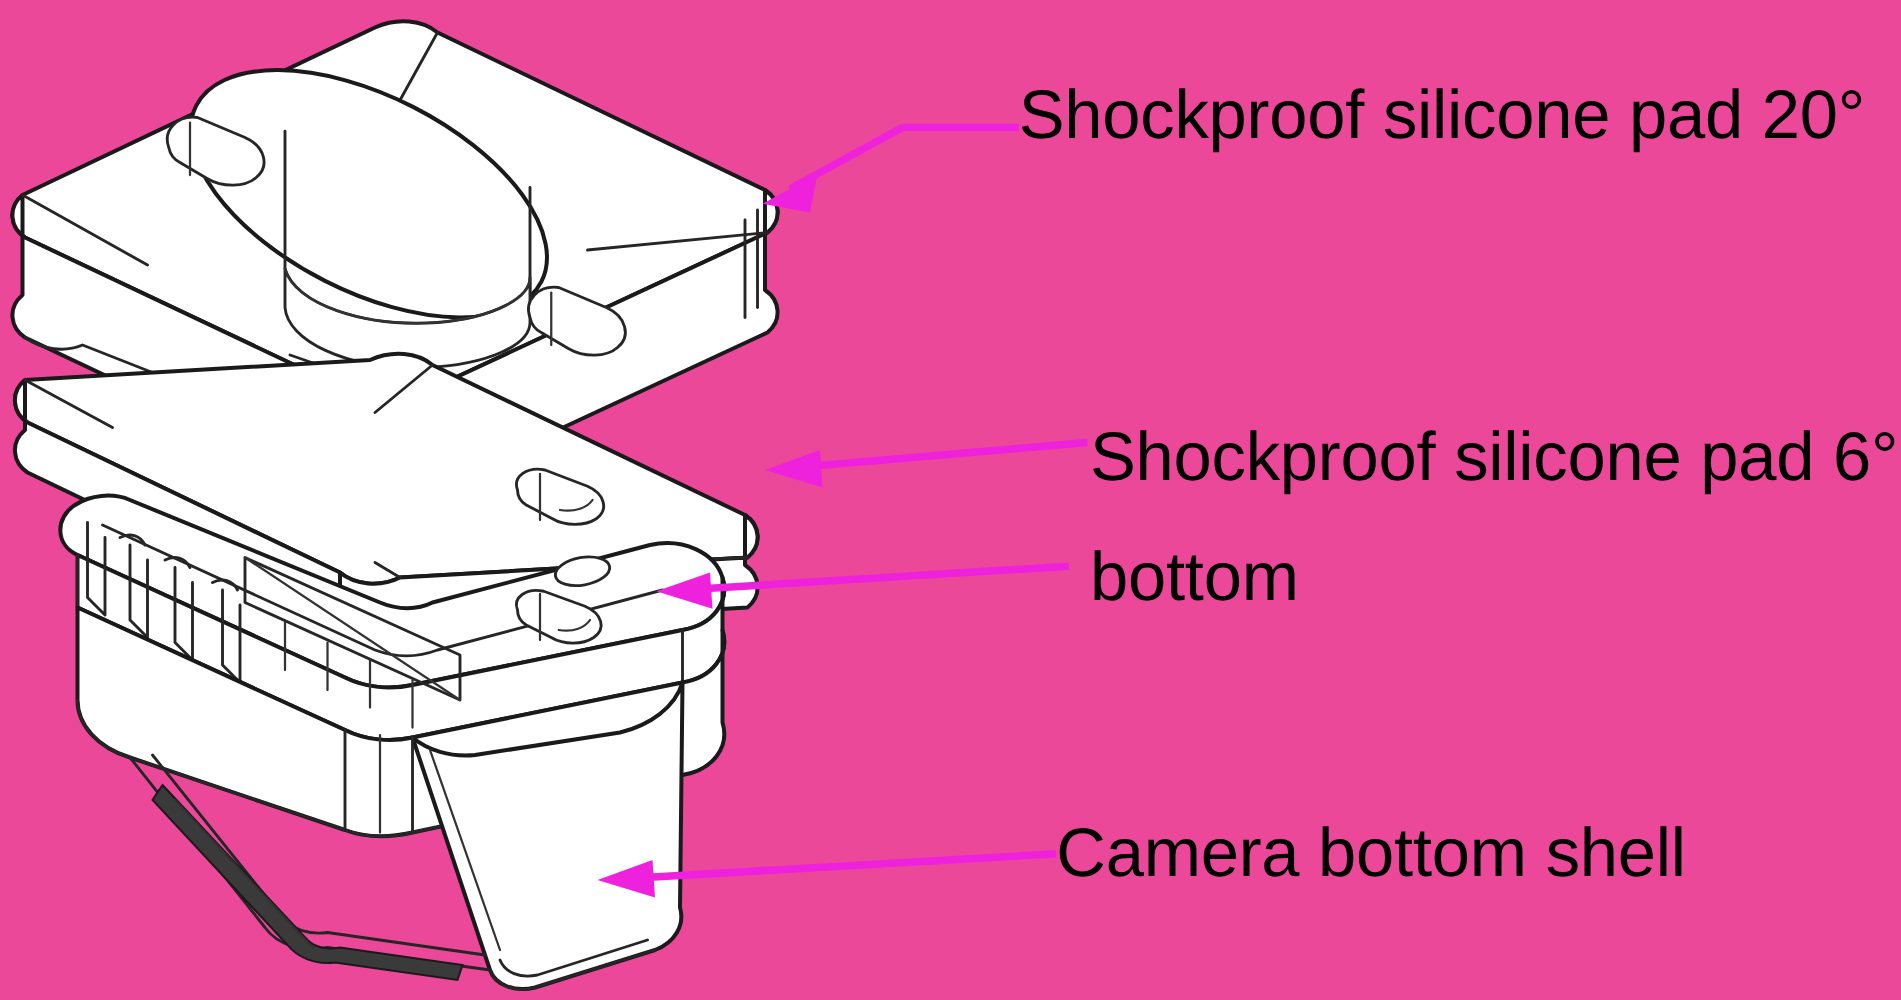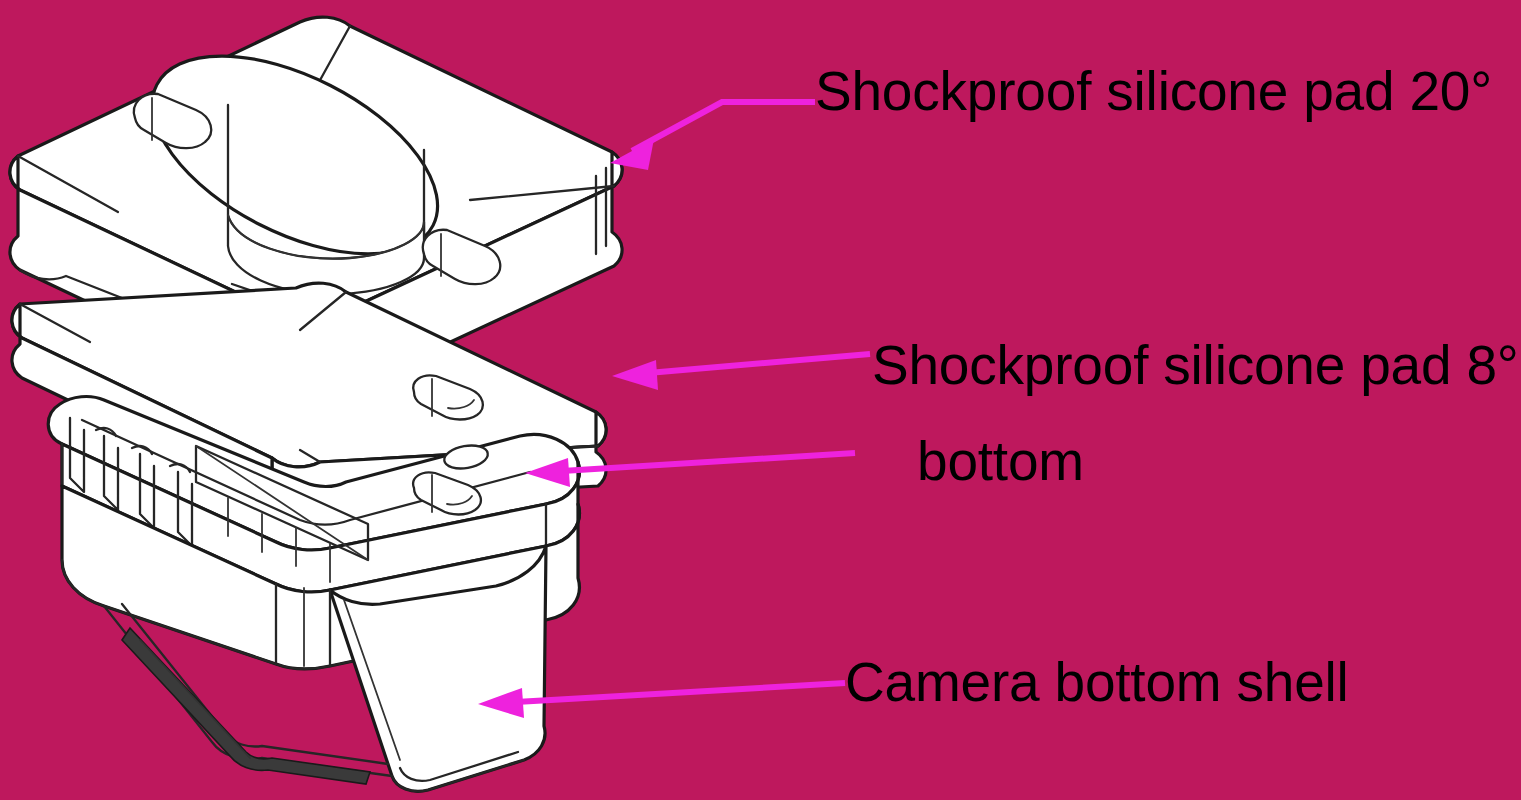--- a/index.html
+++ b/index.html
@@ -12,21 +12,21 @@
     height: 800px;
     position: relative;
     overflow: hidden;
     font-family: "Liberation Sans", sans-serif;
   }
   #stage {
     position: absolute;
     top: 0; left: 0;
     width: 1521px;
     height: 800px;
-    background: #be185d;
+    background: #ec4899;
   }
   #diagram-svg {
     position: absolute;
     top: 0; left: 0;
     width: 1521px;
     height: 800px;
     display: block;
   }
   .part-line-thin {
     fill: none;
@@ -79,21 +79,21 @@
     color: #000000;
     font-family: "Liberation Sans", sans-serif;
     font-size: 55px;
     font-weight: 400;
     line-height: 1;
     white-space: nowrap;
     letter-spacing: -0.2px;
   }
   #label-pad20  { left: 815px; top: 64px; }
   #label-pad0   { left: 872px; top: 338px; }
-  #label-bottom { left: 917px; top: 434px; }
+  #label-bottom { left: 872px; top: 434px; }
   #label-shell  { left: 845px; top: 655px; }
 </style>
 </head>
 <body>
 
 <div id="stage">
 
   <svg id="diagram-svg" viewBox="0 0 1521 800" xmlns="http://www.w3.org/2000/svg">
 
     <g>
@@ -352,20 +352,20 @@
       <g>
         <line class="callout-line" stroke="#ee22dd" x1="845" y1="683" x2="516" y2="702"></line>
         <polygon class="callout-head" fill="#ee22dd" points="478,704 522,688 524,718"></polygon>
       </g>
     </g>
   </svg>
 
   <div class="label-layer">
     <div class="callout-label" id="label-pad20">Shockproof silicone pad 20°</div>
 
-    <div class="callout-label" id="label-pad0">Shockproof silicone pad 8°</div>
+    <div class="callout-label" id="label-pad0">Shockproof silicone pad 6°</div>
 
     <div class="callout-label" id="label-bottom">bottom</div>
 
     <div class="callout-label" id="label-shell">Camera bottom shell</div>
   </div>
 
 </div>
 
 </body></html>

